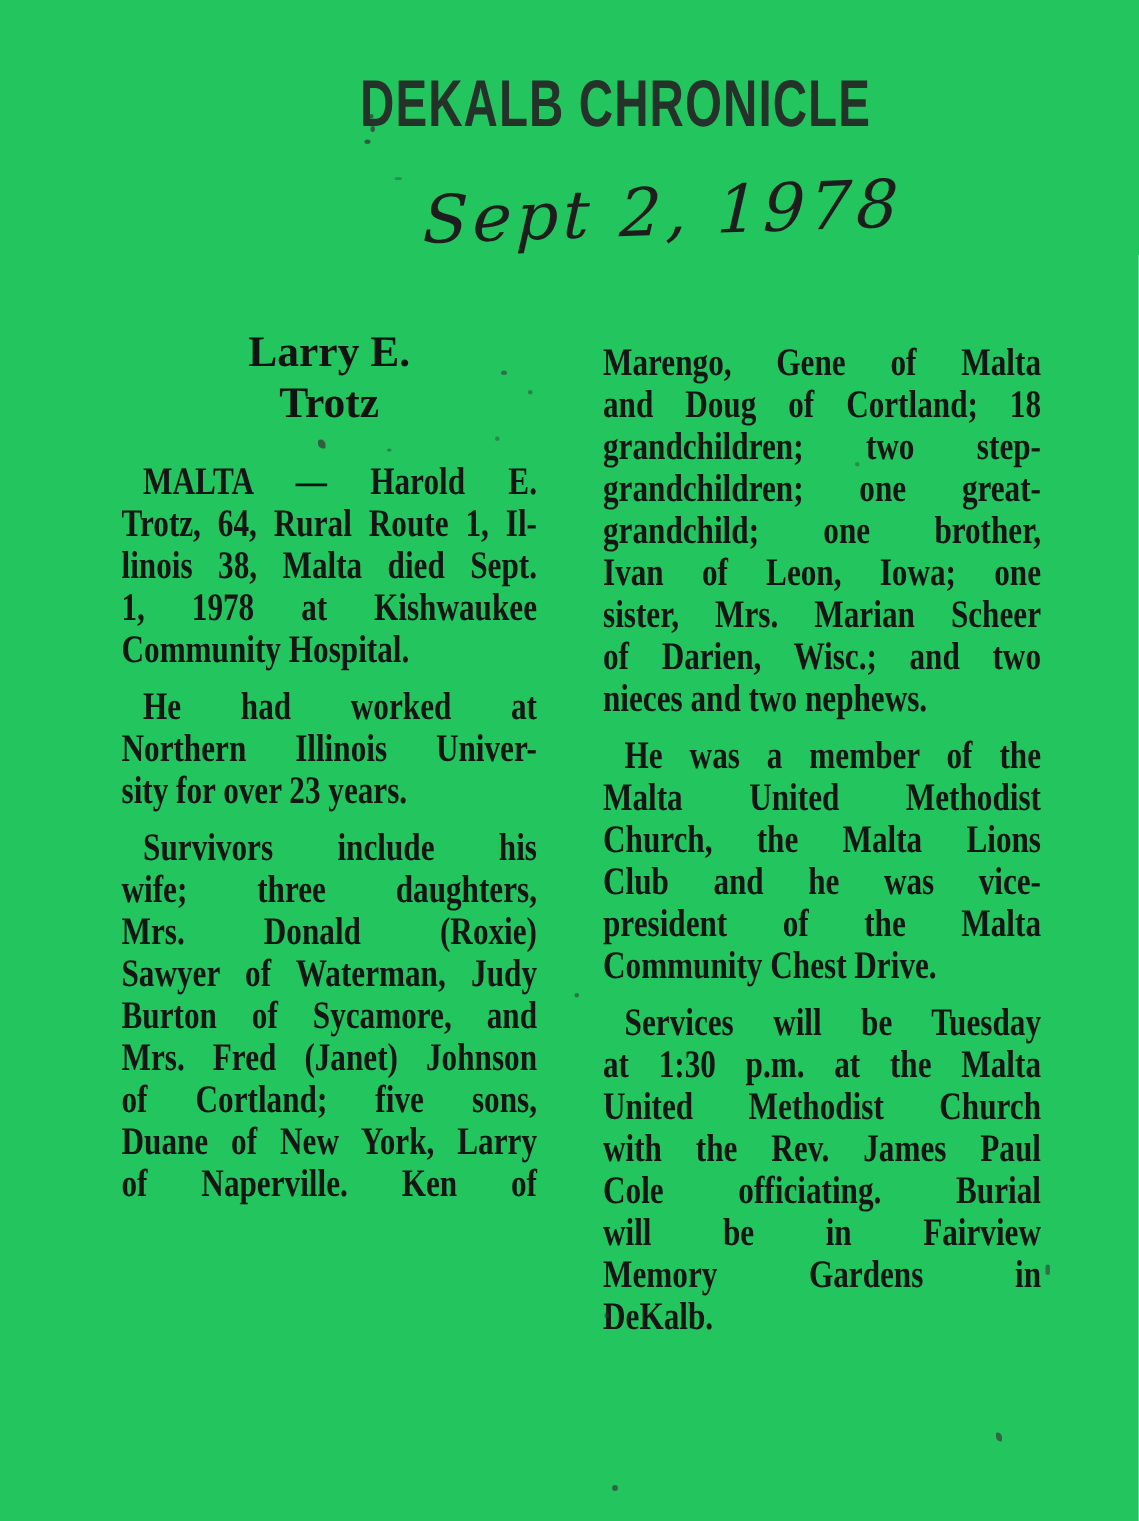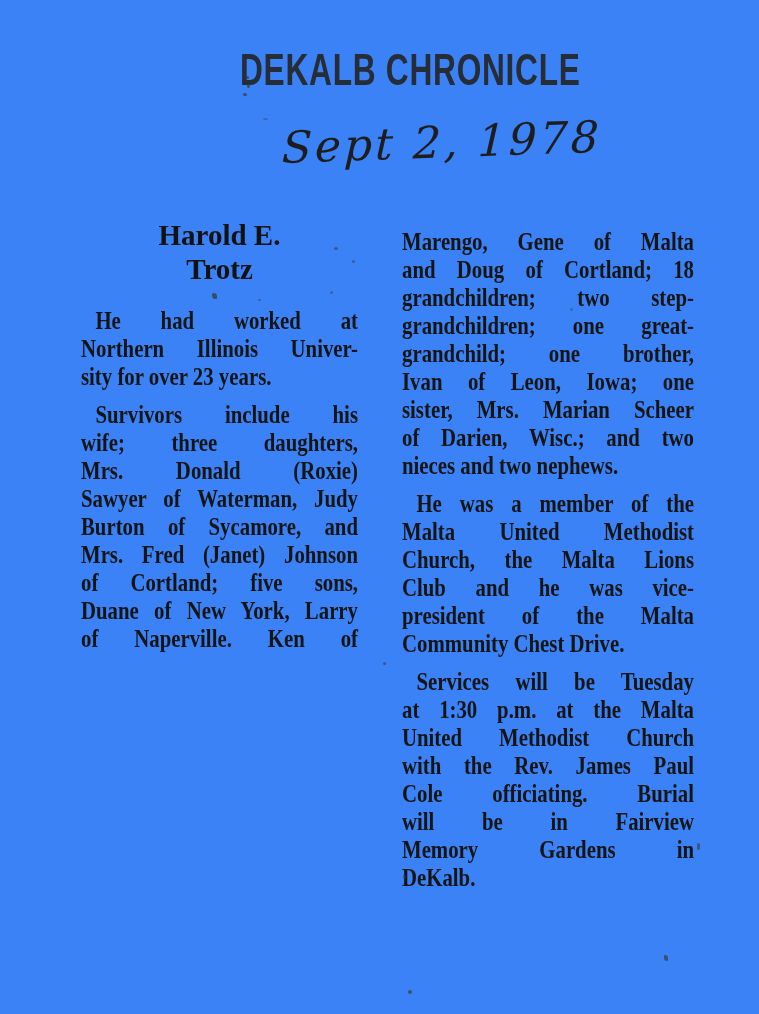--- a/index.html
+++ b/index.html
@@ -4,21 +4,21 @@
 <style>
   html,body { margin:0; padding:0; }
   body {
     width:759px; height:1014px;
     background:#fdfdfc;
     font-family:"Liberation Serif", serif;
     overflow:hidden;
   }
   .page {
     position:relative; width:759px; height:1014px;
-    background:#3b82f6;
+    background:#22c55e;
   }
   
   .stamp {
     position:absolute; left:240px; top:48px;
     font-family:"Liberation Sans", sans-serif;
     font-weight:700; font-size:44px; line-height:44px;
     color:#262626; opacity:.92;
     letter-spacing:1px; white-space:nowrap;
     transform:scaleX(.72); transform-origin:0 0;
   }
@@ -68,24 +68,31 @@
 
 <div class="page">
 
   <div class="stamp">DEKALB CHRONICLE</div>
 
   <div class="handwritten">Sept 2, 1978</div>
 
   <div class="columns">
     <div class="col-left">
       <div class="headline">
-        <div>Harold E.</div>
+        <div>Larry E.</div>
         <div>Trotz</div>
       </div>
       <div>
+          <div class="paragraph">
+            <div class="text-line just indent">MALTA — Harold E.</div>
+            <div class="text-line just">Trotz, 64, Rural Route 1, Il-</div>
+            <div class="text-line just">linois 38, Malta died Sept.</div>
+            <div class="text-line just">1, 1978 at Kishwaukee</div>
+            <div class="text-line">Community Hospital.</div>
+          </div>
           <div class="paragraph">
             <div class="text-line just indent">He had worked at</div>
             <div class="text-line just">Northern Illinois Univer-</div>
             <div class="text-line">sity for over 23 years.</div>
           </div>
           <div class="paragraph">
             <div class="text-line just indent">Survivors include his</div>
             <div class="text-line just">wife; three daughters,</div>
             <div class="text-line just">Mrs. Donald (Roxie)</div>
             <div class="text-line just">Sawyer of Waterman, Judy</div>

